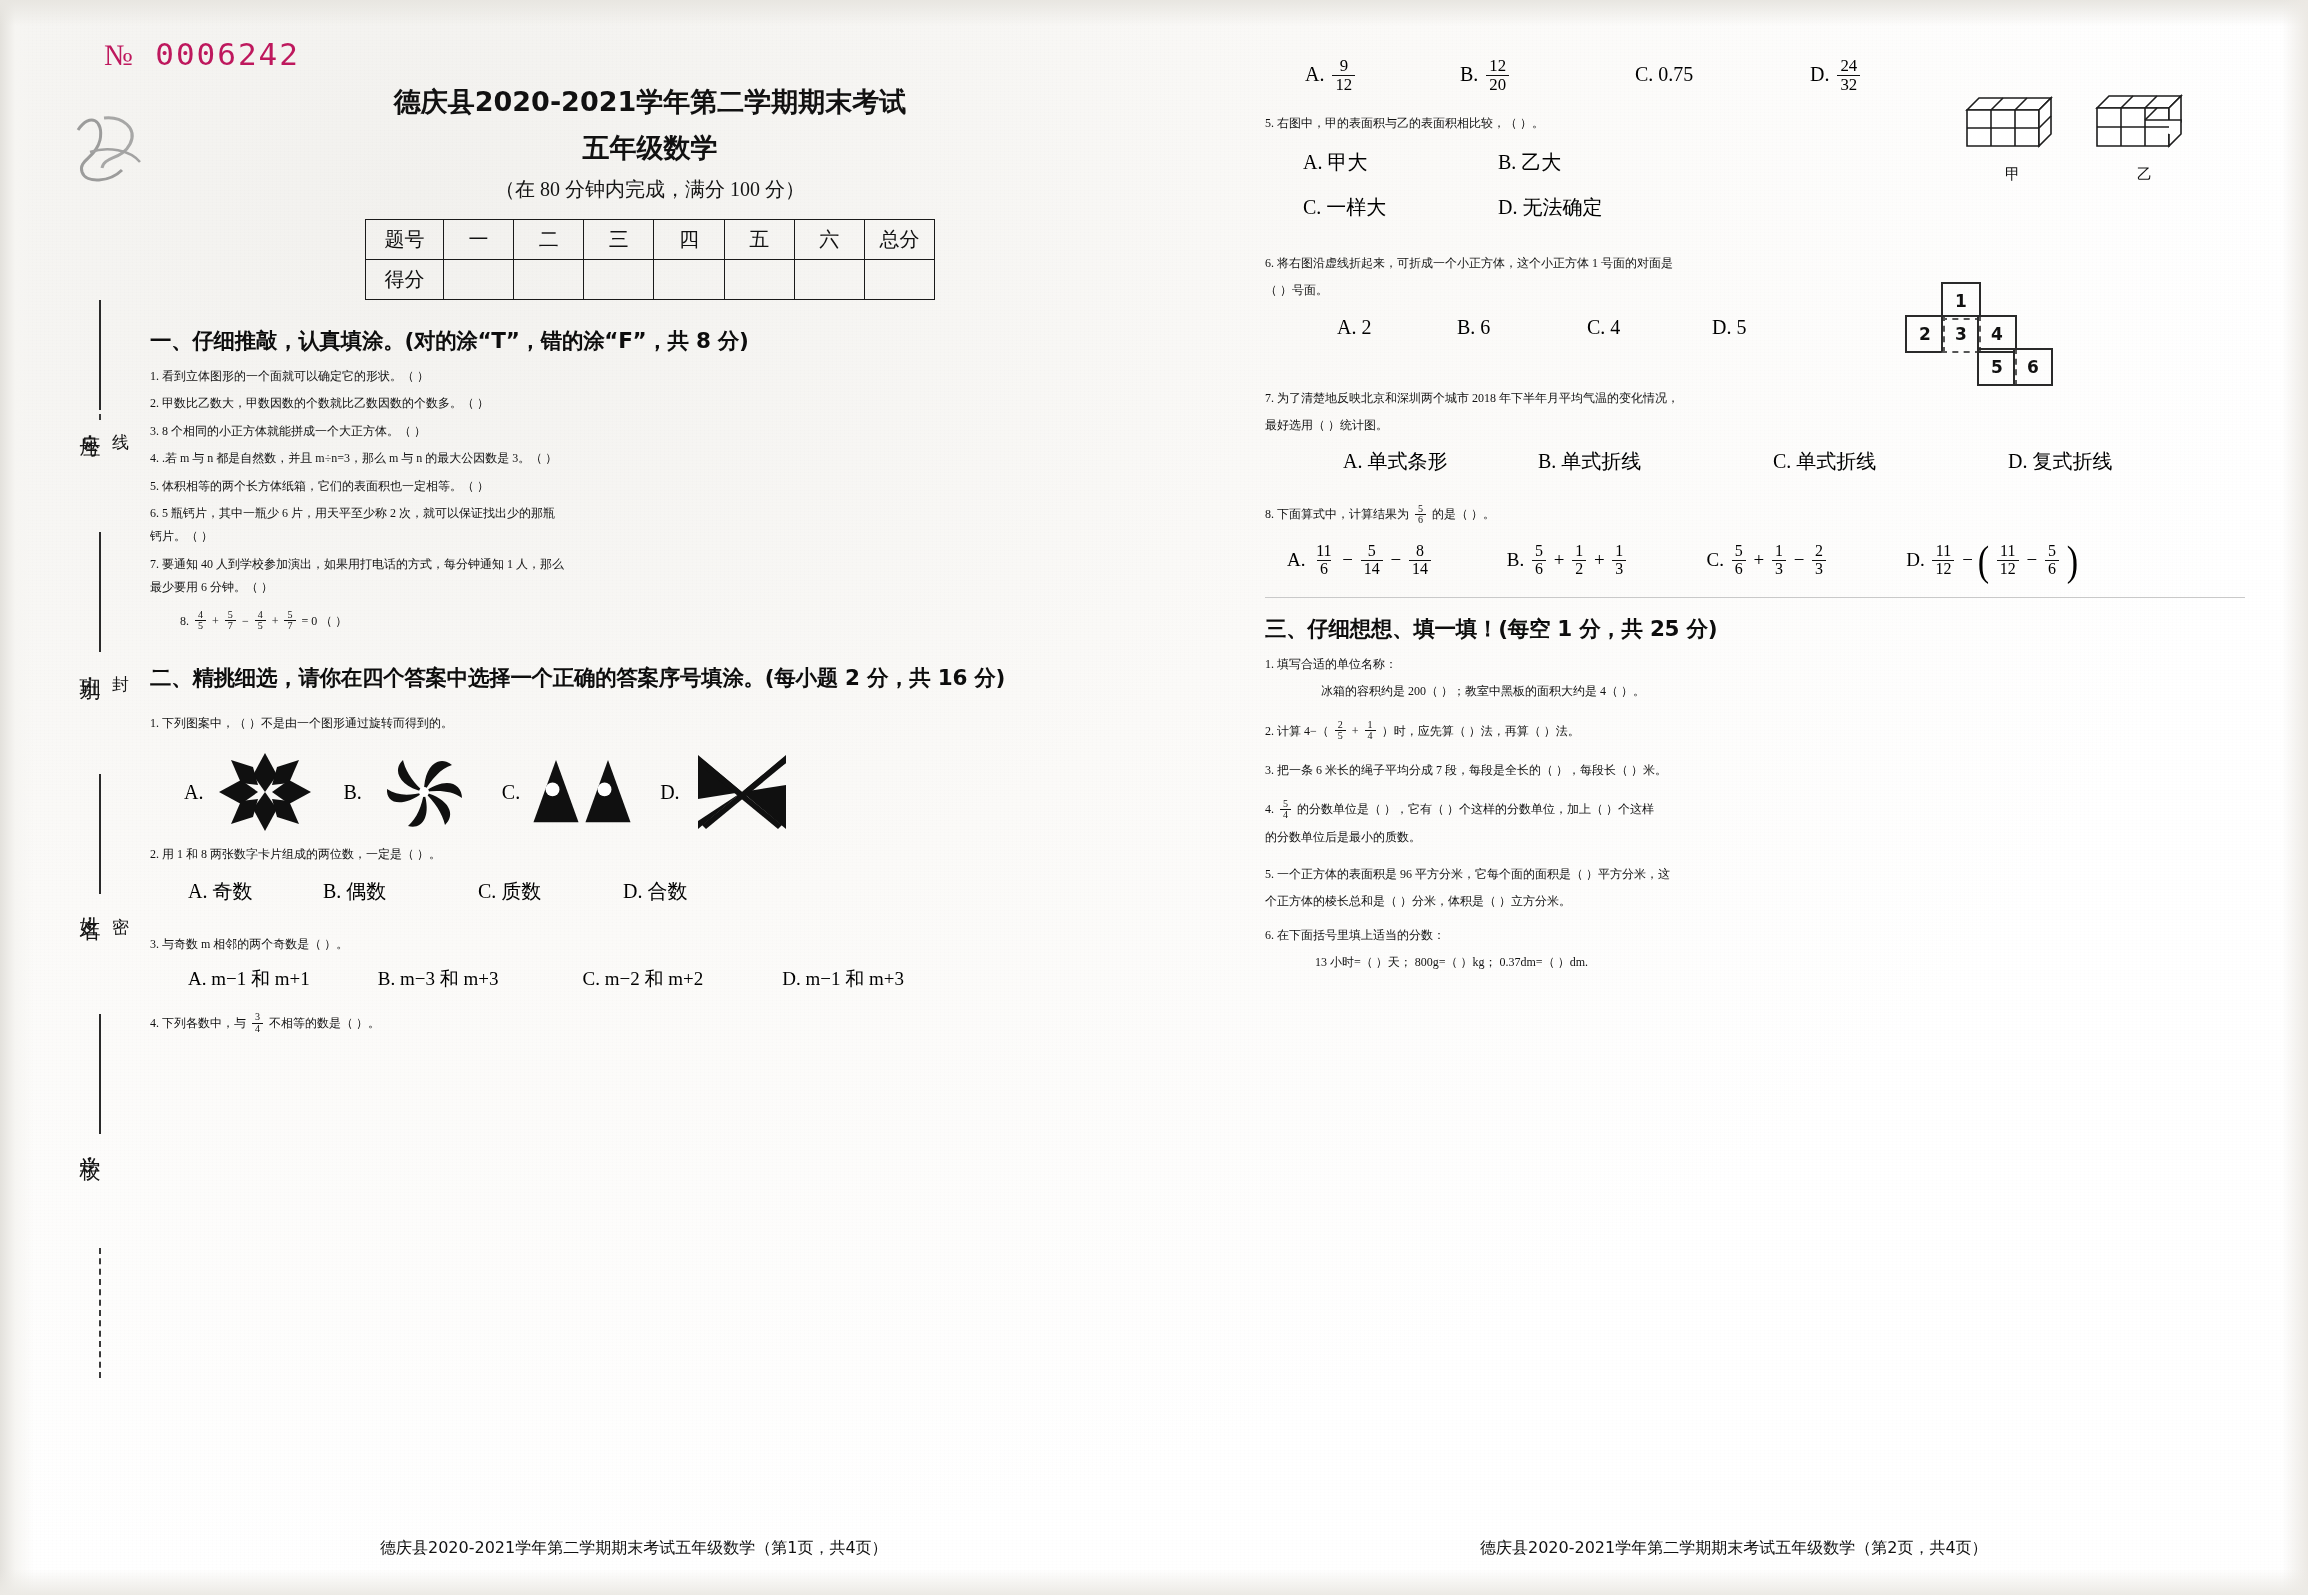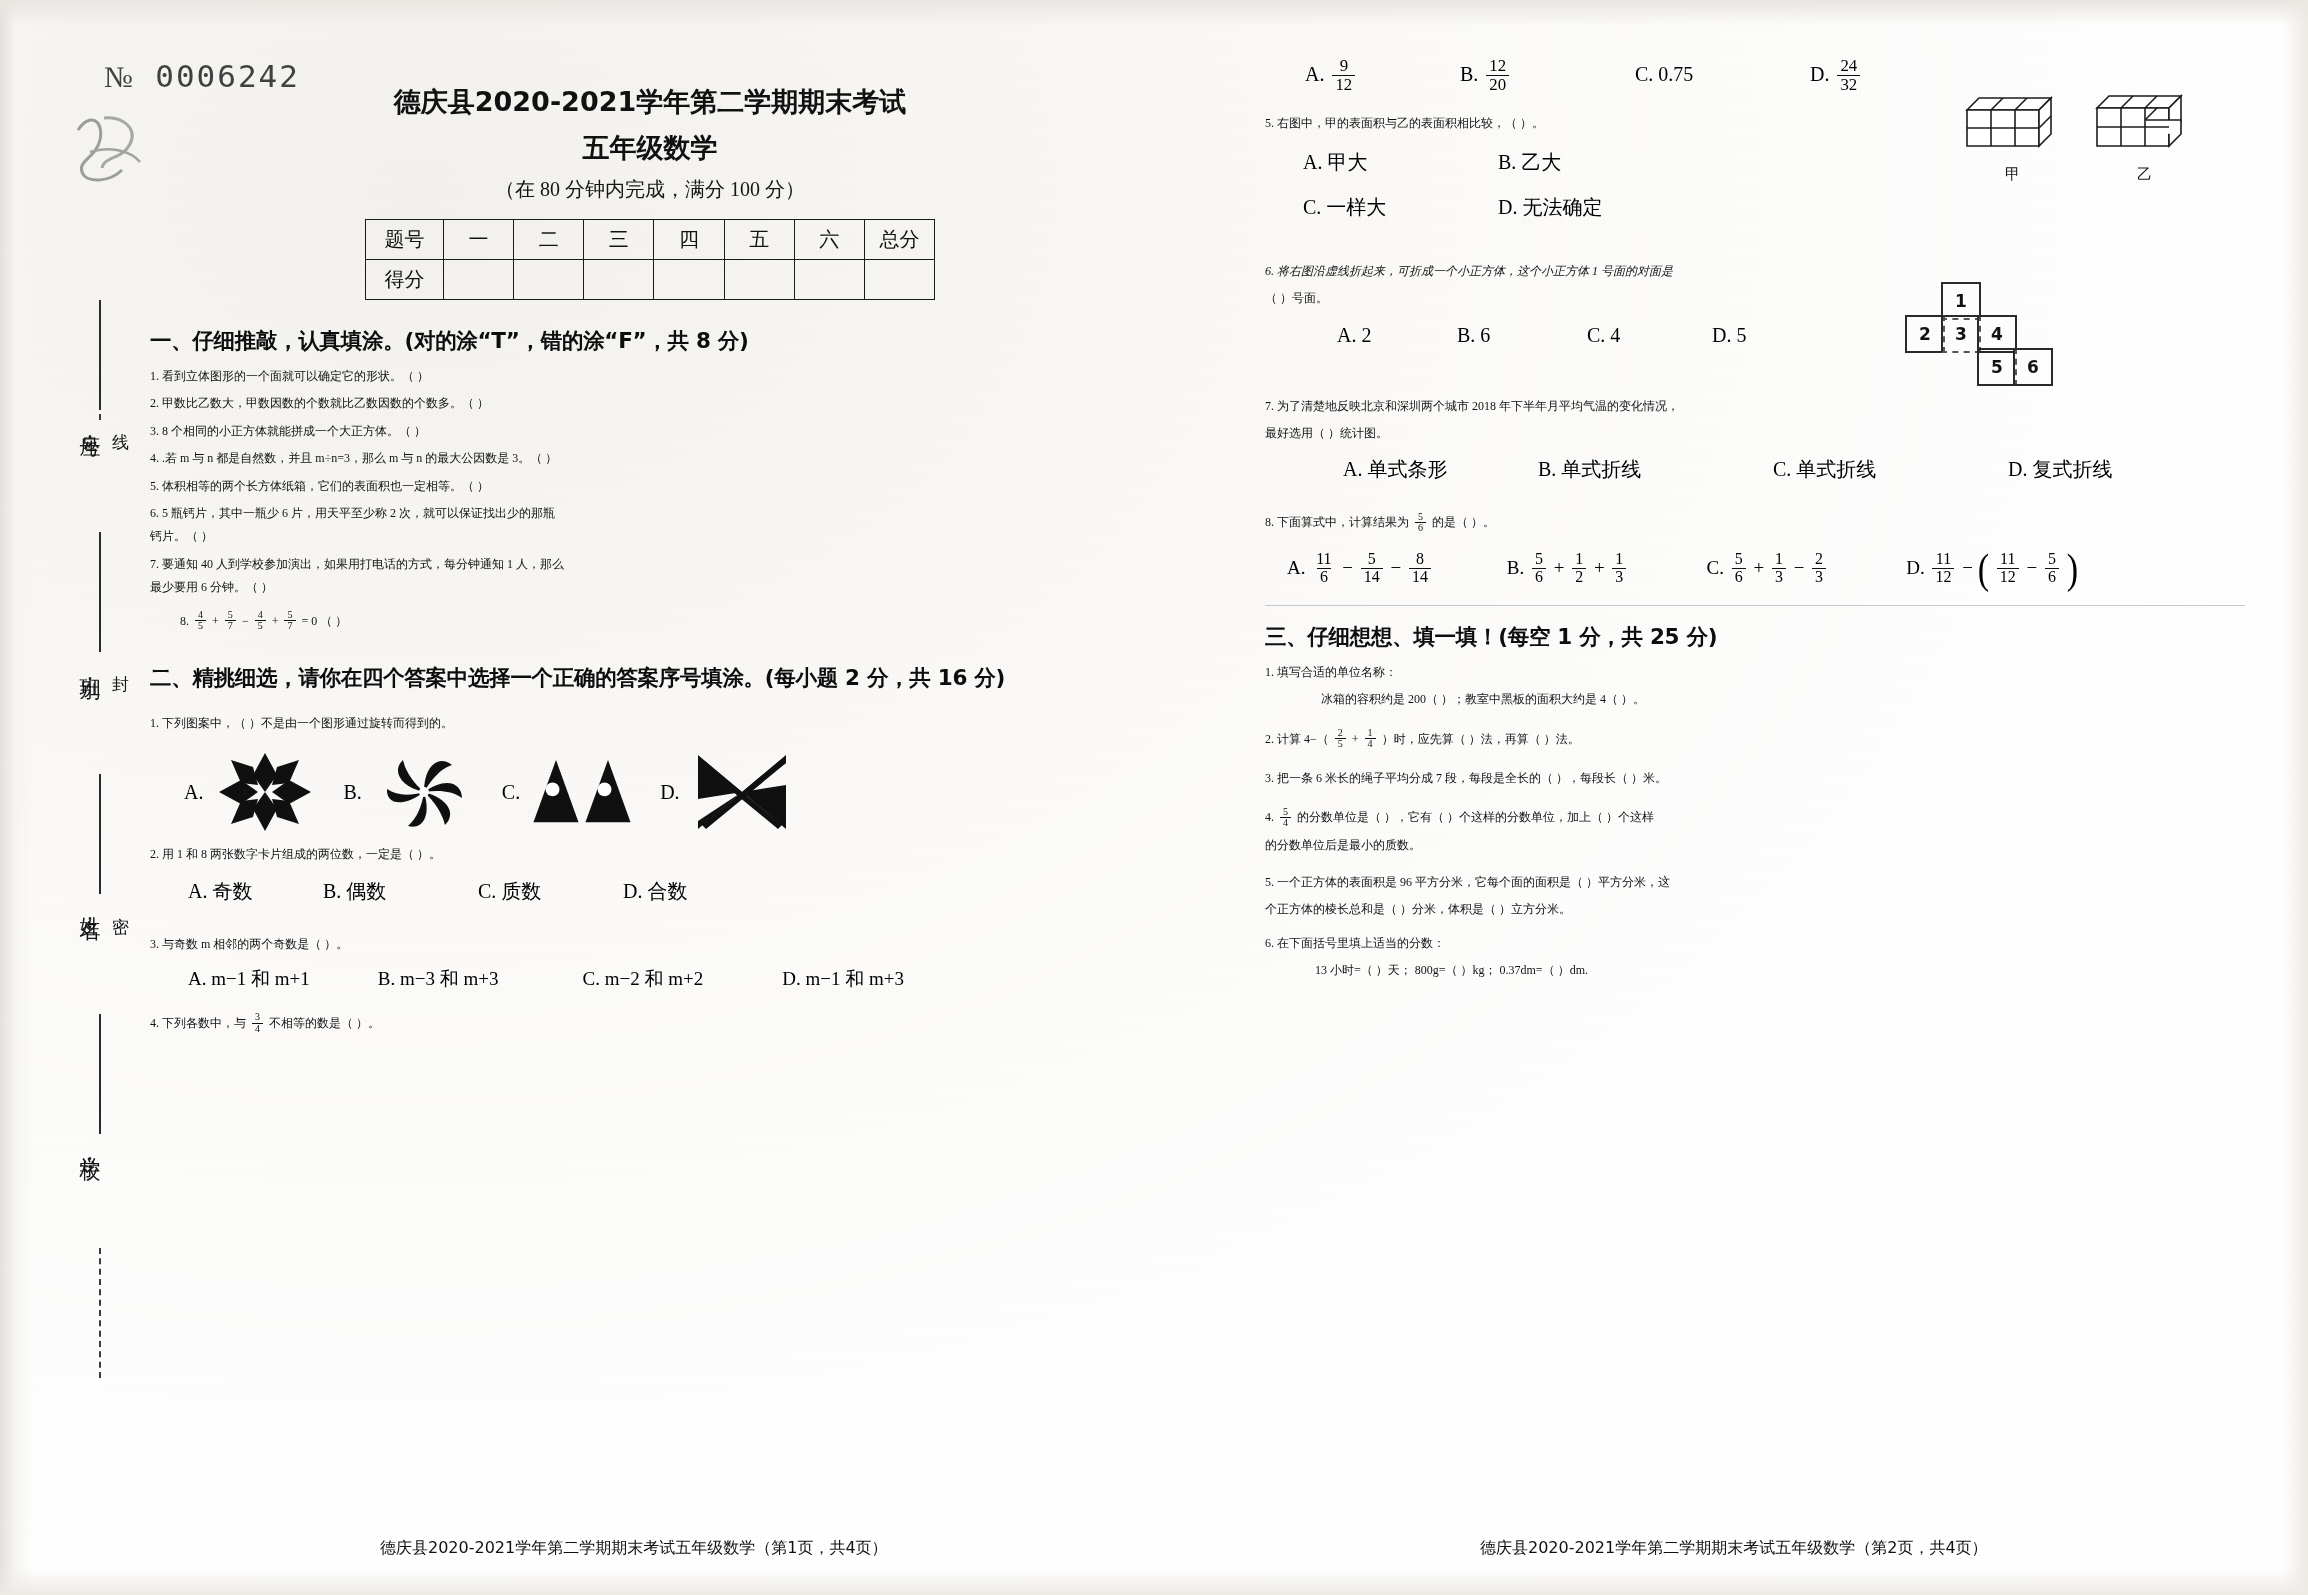--- a/index.html
+++ b/index.html
@@ -36,23 +36,23 @@
   .edge-b{position:absolute;left:0;bottom:0;height:26px;width:100%;
     background:linear-gradient(0deg,#eceae5 0%, rgba(255,255,255,0) 100%);}
 
   
   .col{position:absolute;top:0;}
   .col-left{left:150px;width:1000px;}
   .col-right{left:1265px;width:980px;}
 
   
   .serial{
-    position:absolute;left:104px;top:58px;
+    position:absolute;left:104px;top:36px;
     font-family:"DejaVu Sans Mono","Liberation Mono",monospace;
-    font-size:31px;letter-spacing:2px;color:#404040;
+    font-size:31px;letter-spacing:2px;color:#be185d;
   }
   .serial .no{font-family:"Liberation Serif",serif;font-size:30px;}
 
   
   .scribble{
     position:absolute;left:60px;top:100px;width:120px;height:95px;
     color:#8a8a8a;opacity:.85;
   }
 
   
@@ -403,21 +403,21 @@
           <path d="M58 20 L70 8"></path>
         <path d="M34 20 L34 58"></path>
           <path d="M58 20 L58 58"></path>
         <path d="M10 39 L82 39"></path>
         <path d="M58 32 L70 20"></path>
       </g>
     </svg>
     <div class="cube-cap">乙</div>
   </div>
 
-  <div class="q" style="margin-top:30px;font-style:italic;">6. 将右图沿虚线折起来，可折成一个小正方体，这个小正方体 1 号面的对面是</div>
+  <div class="q" style="margin-top:22px;">6. 将右图沿虚线折起来，可折成一个小正方体，这个小正方体 1 号面的对面是</div>
   <div class="q">（    ）号面。</div>
   <div class="opts" style="padding-left:72px;">
     <span class="opt" style="width:115px;">A. 2</span>
     <span class="opt" style="width:125px;">B. 6</span>
     <span class="opt" style="width:120px;">C. 4</span>
     <span class="opt">D. 5</span>
   </div>
 
   <div class="net" style="left:640px;top:282px;width:160px;height:120px;">
     <div class="net-cell dashb" style="left:36px;top:0px;">1</div>

